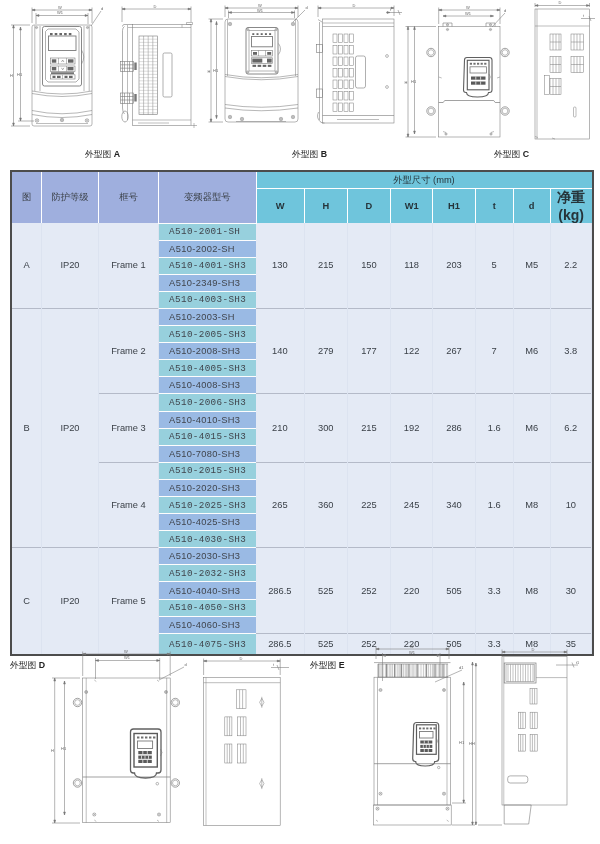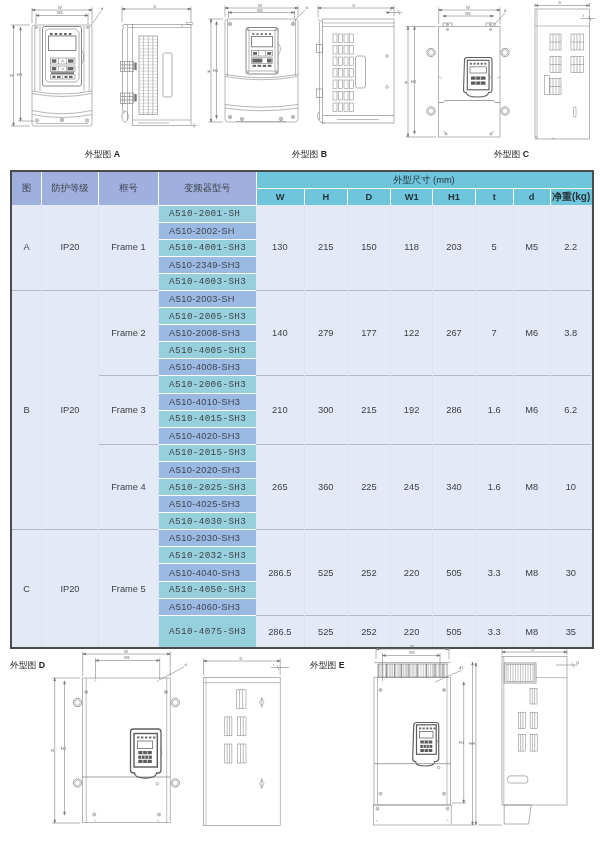--- a/index.html
+++ b/index.html
@@ -497,21 +497,21 @@
 </tr>
 
 <tr style="height:16.5px">
  <td class="hr" style="border-right:1px solid #fff;font-weight:bold;color:#26343a">W</td>
  <td class="hr" style="border-right:1px solid #fff;font-weight:bold;color:#26343a">H</td>
  <td class="hr" style="border-right:1px solid #fff;font-weight:bold;color:#26343a">D</td>
  <td class="hr" style="border-right:1px solid #fff;font-weight:bold;color:#26343a">W1</td>
  <td class="hr" style="border-right:1px solid #fff;font-weight:bold;color:#26343a">H1</td>
  <td class="hr" style="border-right:1px solid #fff;font-weight:bold;color:#26343a">t</td>
  <td class="hr" style="border-right:1px solid #fff;font-weight:bold;color:#26343a">d</td>
- <td class="hr" style="font-weight:bold;color:#26343a;font-size:10px">净重(kg)</td>
+ <td class="hr" style="font-weight:bold;color:#26343a;font-size:14px">净重(kg)</td>
 </tr>
 
 <tr style="height:17.1px">
  <td class="bd" rowspan="5">A</td>
             <td class="bd" rowspan="5">IP20</td>
  <td class="bd" rowspan="5">Frame 1</td>
  <td class="model mt">A510-2001-SH</td>
  <td class="bd" rowspan="5">130</td>
             <td class="bd" rowspan="5">215</td>
  <td class="bd" rowspan="5">150</td>
@@ -573,21 +573,21 @@
  <td class="bd num" rowspan="4">M6</td>
             <td class="bd num" rowspan="4">6.2</td>
 </tr>
 <tr style="height:17.1px">
             <td class="model mb">A510-4010-SH3</td>
           </tr>
 <tr style="height:17.1px">
             <td class="model mt">A510-4015-SH3</td>
           </tr>
 <tr style="height:17.1px">
-            <td class="model mb">A510-4020-SH3</td>
+            <td class="model mb">A510-7080-SH3</td>
           </tr>
 
 <tr style="height:17.1px">
  <td class="bd grp" rowspan="5">Frame 4</td>
  <td class="model mt">A510-2015-SH3</td>
  <td class="bd num" rowspan="5">265</td>
             <td class="bd num" rowspan="5">360</td>
  <td class="bd num" rowspan="5">225</td>
             <td class="bd num" rowspan="5">245</td>
  <td class="bd num" rowspan="5">340</td>
@@ -628,21 +628,21 @@
 <tr style="height:17.1px">
             <td class="model mb">A510-4040-SH3</td>
           </tr>
 <tr style="height:17.1px">
             <td class="model mt">A510-4050-SH3</td>
           </tr>
 <tr style="height:17.1px">
             <td class="model mb">A510-4060-SH3</td>
           </tr>
 
-<tr style="height:32px">
+<tr style="height:21px">
  <td class="model mt">A510-4075-SH3</td>
  <td class="bd num">286.5</td>
             <td class="bd num">525</td>
  <td class="bd num">252</td>
             <td class="bd num">220</td>
  <td class="bd num">505</td>
             <td class="bd num">3.3</td>
  <td class="bd num">M8</td>
             <td class="bd num">35</td>
 </tr>

